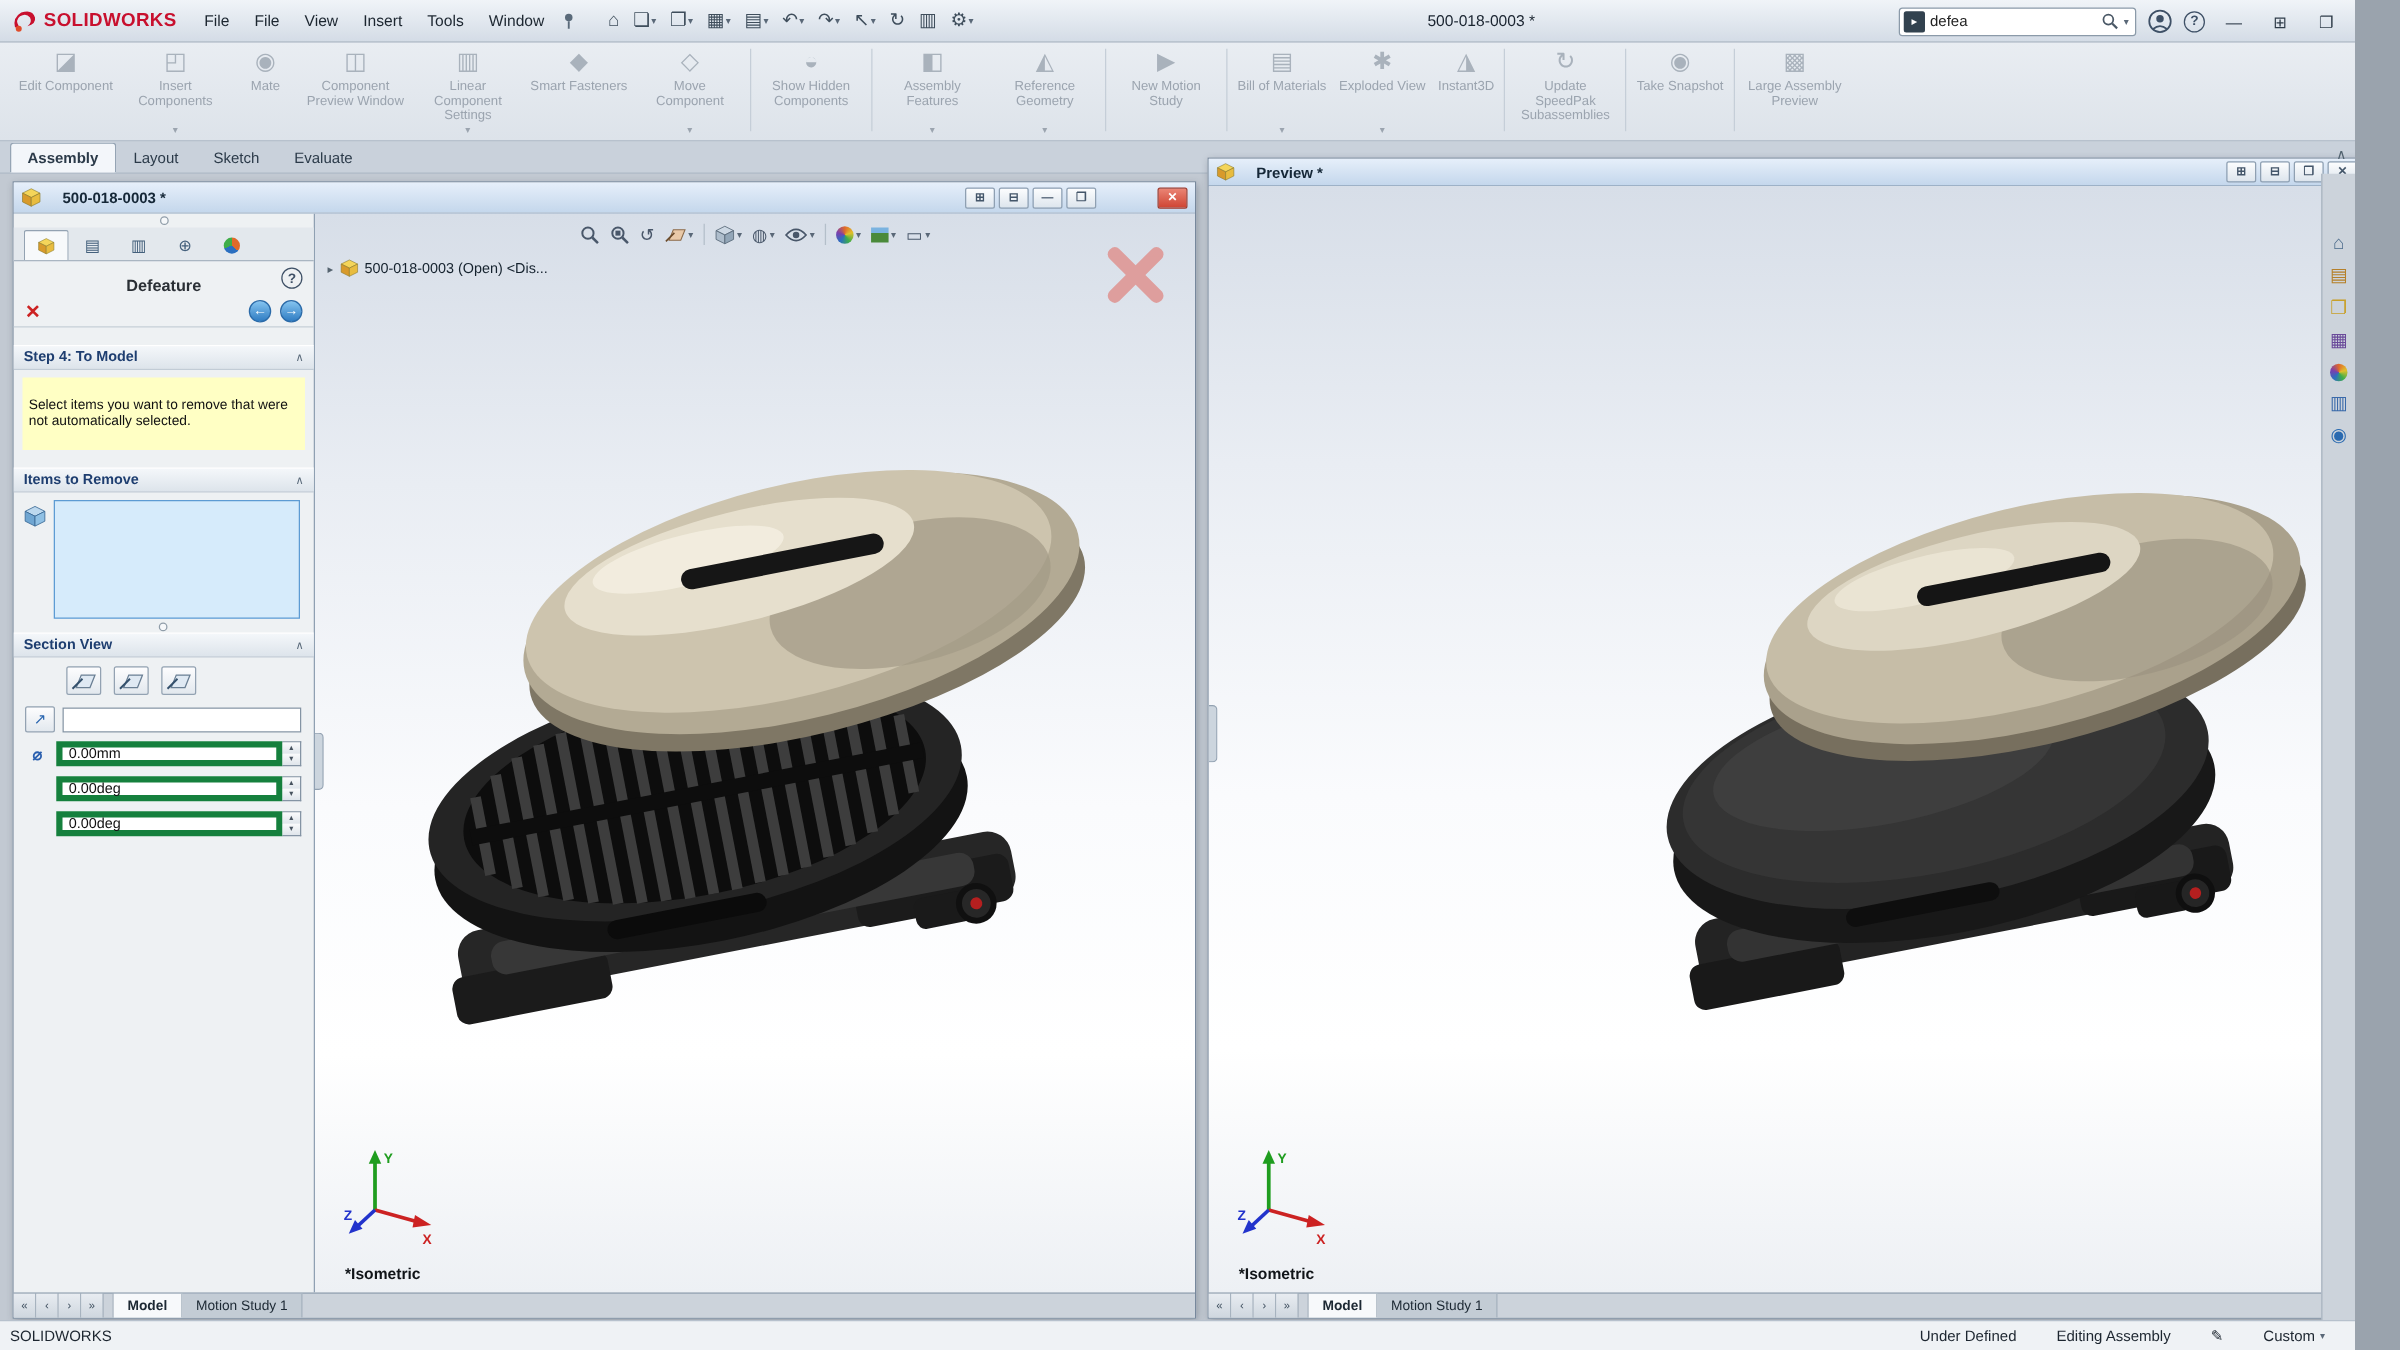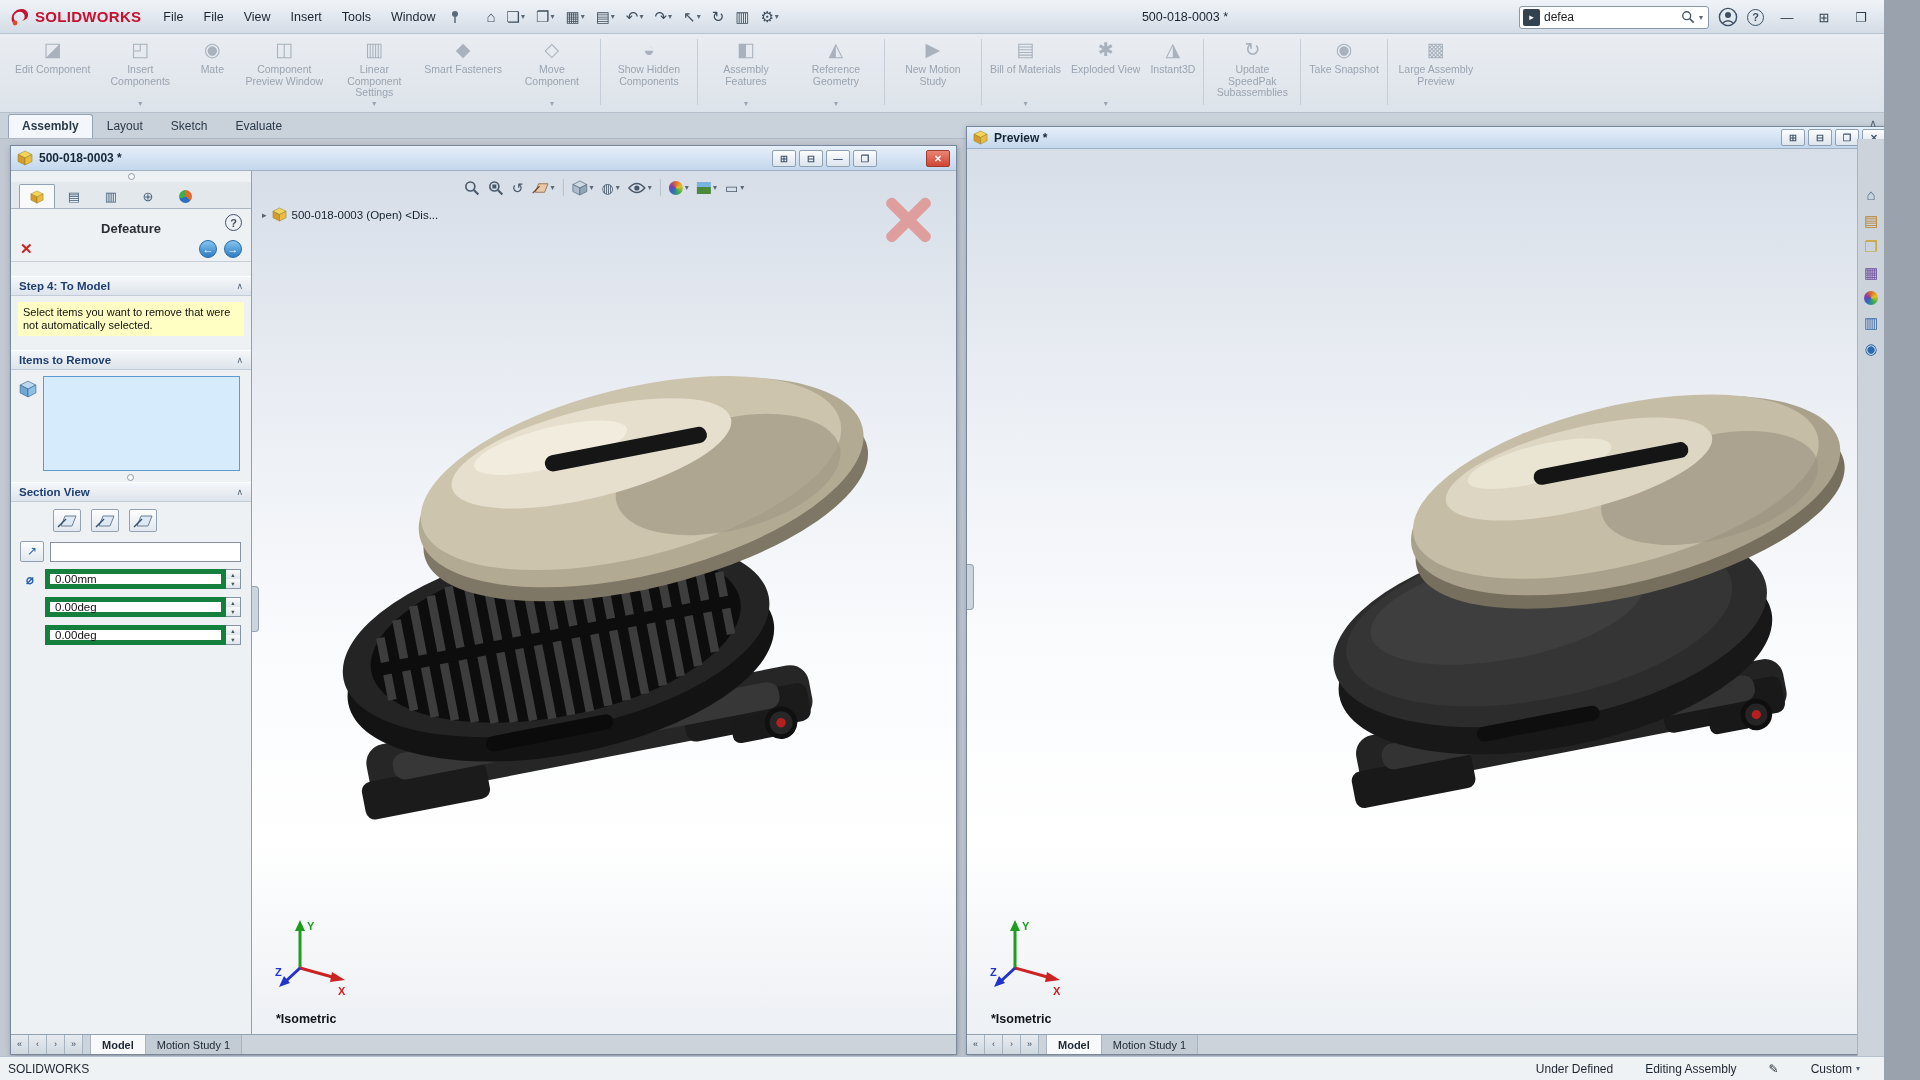--- a/index.html
+++ b/index.html
@@ -36,21 +36,21 @@
 
 .tabstrip{position:absolute;left:0;top:113px;width:1920px;height:26px;background:#c9d1db;border-bottom:1px solid #aeb9c5;display:flex;align-items:flex-end;padding-left:8px;z-index:10}
 .ctab{padding:4px 13px 5px;font-size:12px;color:#2b3a49;border:1px solid transparent;border-bottom:none;border-radius:3px 3px 0 0}
 .ctab.active{background:#f3f6fa;border-color:#95a4b4;font-weight:bold}
 .ribbon-collapse{position:absolute;right:7px;top:117px;font-size:11px;color:#51626f;z-index:40}
 
 .mdi{position:absolute;left:0;top:139px;width:1920px;height:917px;background:#c2c9d2}
 
 
 .docwin{position:absolute;background:#edeff1;border:1px solid #77889c;box-shadow:1px 2px 6px rgba(40,50,60,.35);z-index:15}
-.doc-titlebar{position:absolute;left:0;top:0;right:0;height:25px;background:linear-gradient(#e6effa,#c4d7ec);border-bottom:1px solid #9db1c7;display:flex;align-items:center;gap:6px;padding:0 6px;font-weight:bold;font-size:12px;color:#152737}
+.doc-titlebar{position:absolute;left:0;top:0;right:0;height:25px;background:linear-gradient(#e6effa,#c4d7ec);border-bottom:1px solid #9db1c7;display:flex;align-items:center;gap:17px;padding:0 6px;font-weight:bold;font-size:12px;color:#152737}
 .tb-btns{margin-left:auto;display:flex;gap:3px;align-items:center}
 .win-btn{width:24px;height:17px;border:1px solid #8fa0b2;background:linear-gradient(#fcfdfe,#dde5ed);border-radius:2px;font-size:9.5px;line-height:15px;text-align:center;color:#44566a}
 .win-btn.red{background:linear-gradient(#ea8474,#cf4534);border-color:#a03a2c;color:#fff;font-weight:bold;margin-left:46px}
 
 
 .pm{position:absolute;left:0;top:25px;bottom:20px;width:241px;background:#eef1f3;border-right:1px solid #8fa0b2}
 .pm-splitrow{height:11px;display:flex;align-items:center;justify-content:center}
 .dot-handle{width:7px;height:7px;border:1px solid #909da9;border-radius:50%;background:#f6f8fa}
 .pm-tabs{height:27px;display:flex;align-items:flex-end;padding-left:8px;gap:1px;border-bottom:1px solid #aab6c2;background:#e3e8ed}
 .pm-tab{width:36px;height:24px;display:flex;align-items:center;justify-content:center;border:1px solid transparent;border-bottom:none;border-radius:2px 2px 0 0;font-size:13px;color:#44607c}
@@ -59,21 +59,21 @@
 .pm-title{height:27px;display:flex;align-items:flex-end;justify-content:center;position:relative;font-size:13px;font-weight:bold;color:#2a2f35}
 .pm-help{position:absolute;right:9px;top:5px}
 .pm-actions{height:26px;display:flex;align-items:center;padding:0 9px;border-bottom:1px solid #c6cfd8}
 .pm-x{color:#cc2222;font-weight:bold;font-size:15px}
 .pm-navs{margin-left:auto;display:flex;gap:7px}
 .nav-circ{width:18px;height:18px;border-radius:50%;background:linear-gradient(#85c4f0,#2f7cc2);color:#fff;font-size:11px;line-height:17px;text-align:center;border:1px solid #2a6aa8}
 .pm-gap{height:14px}
 .pm-gap2{height:8px}
 .pm-sec{height:20px;background:linear-gradient(#f4f7fa,#dde4eb);border-top:1px solid #fff;border-bottom:1px solid #c2ccd6;display:flex;align-items:center;padding:0 8px;color:#1e3e70;font-weight:bold;font-size:11.5px}
 .pm-sec .chev{margin-left:auto;color:#5a6a7a;font-size:9px;font-weight:normal}
-.pm-note{margin:6px 7px;background:#ffffc4;padding:4px 5px;font-size:11px;line-height:13px;color:#101010}
+.pm-note{margin:6px 7px;background:#ffffc4;padding:16px 5px;font-size:11px;line-height:13px;color:#101010}
 .pm-items{position:relative;height:112px}
 .pm-cube{position:absolute;left:8px;top:10px}
 .sel-box{position:absolute;left:32px;top:6px;right:11px;height:95px;background:#d6ebfb;border:1px solid #5d9bd3}
 .sel-dot{position:absolute;left:50%;margin-left:-4px;bottom:1px}
 .pm-svbtns{display:flex;gap:10px;padding:7px 0 6px 42px}
 .sv-btn{width:28px;height:23px;border:1px solid #93a2b2;border-radius:2px;background:linear-gradient(#fdfdfe,#e2e8ee);display:flex;align-items:center;justify-content:center}
 .pm-arrowrow{display:flex;align-items:center;gap:6px;padding:3px 10px 3px 9px}
 .ab{width:24px;height:21px;border:1px solid #93a2b2;border-radius:2px;background:linear-gradient(#fdfdfe,#e2e8ee);text-align:center;line-height:19px;color:#2a66b0;font-size:12px}
 .pm-input{flex:1;height:20px;border:1px solid #8494a4;background:#fff}
 .pm-numrow{display:flex;align-items:center;padding:4px 10px 4px 9px;gap:5px}

